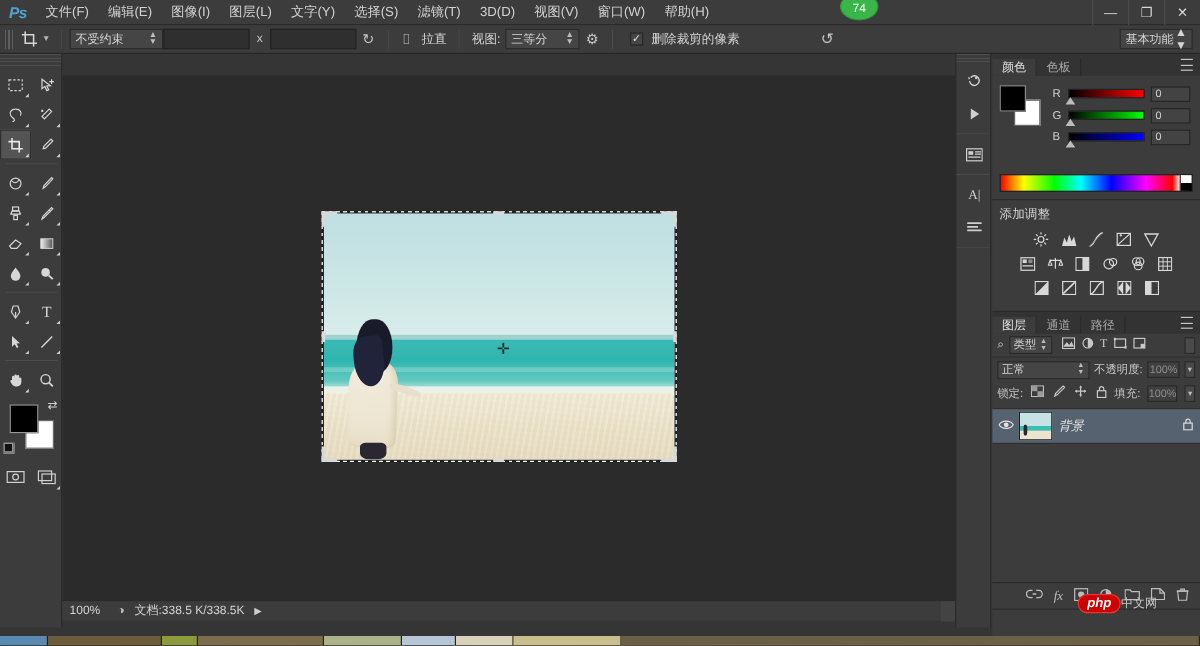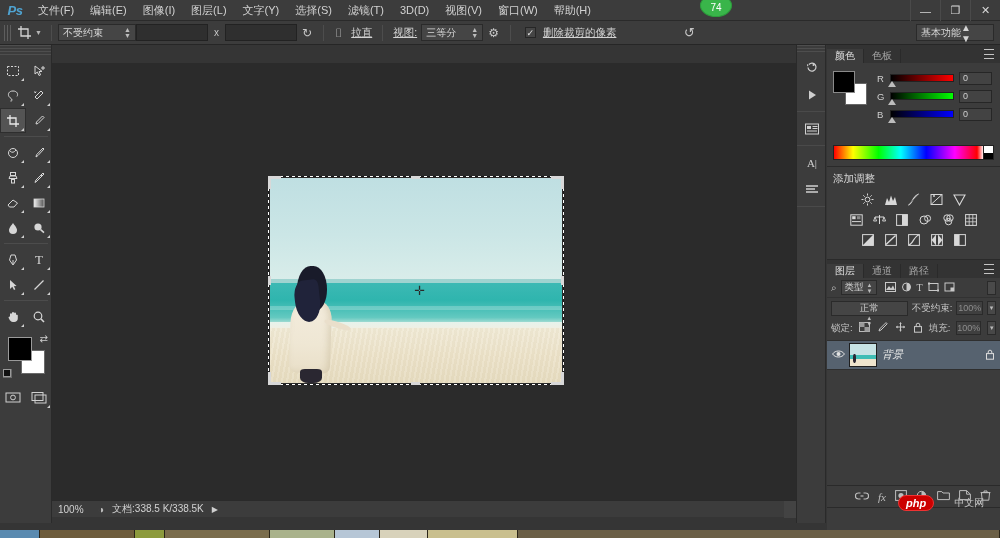--- a/index.html
+++ b/index.html
@@ -58,30 +58,30 @@
     color: #d5d5d5; font-size: 10px; display: flex; align-items: center;
     padding: 0 4px; min-width: 78px; justify-content: space-between;
   }
   .opt-select .spin { font-size: 7px; color: #bdbdbd; line-height: 6px; text-align: center; }
   .opt-field {
     height: 17px; width: 72px; background: #2f2f2f; border: 1px solid #222;
     color: #d5d5d5; font-size: 10px; padding: 0 3px; line-height: 15px;
   }
   .opt-x { color: #c7c7c7; font-size: 10px; margin: 0 6px; }
   .opt-icon { color: #c7c7c7; font-size: 12px; margin: 0 5px; }
-  .opt-label { color: #d2d2d2; font-size: 10.5px; margin: 0 4px; white-space: nowrap; text-decoration: underline; }
+  .opt-label { color: #d2d2d2; font-size: 10.5px; margin: 0 4px; white-space: nowrap; }
   .opt-check { display: flex; align-items: center; gap: 3px; margin-left: 8px; }
   .opt-checkbox {
     width: 11px; height: 11px; background: #454545; border: 1px solid #262626;
     color: #e4e4e4; font-size: 9px; display: flex; align-items: center; justify-content: center;
   }
   .ws-select {
-    position: absolute; right: 6px; height: 17px; width: 78px;
+    position: absolute; right: 6px; height: 17px; width: 61px;
     background: #454545; border: 1px solid #2a2a2a; color: #d5d5d5; font-size: 10px;
-    display: flex; align-items: center; justify-content: flex-start; padding: 0 4px;
+    display: flex; align-items: center; justify-content: space-between; padding: 0 4px;
   }
 
   
   .tabbar {
     position: absolute; left: 52px; top: 45px; width: 744px; height: 18px;
     background: #2f2f2f; border-bottom: 1px solid #212121;
   }
   .doc-tab {
     position: absolute; left: 4px; top: 0; height: 18px;
     background: #474747; border: 1px solid #2a2a2a; border-bottom: none;
@@ -310,21 +310,21 @@
     font-size: 9.5px; display: flex; align-items: center; gap: 3px; padding: 0 3px;
   }
   .lp-f-icons { display: flex; gap: 5px; margin-left: 4px; color: #c8c8c8; font-size: 10px; }
   .lp-f-toggle { margin-left: auto; width: 9px; height: 14px; background: #4a4a4a; border: 1px solid #2a2a2a; }
   .lp-blend {
     display: flex; align-items: center; gap: 4px; height: 20px; padding: 0 4px;
   }
   .lp-blend-select {
     width: 86px; height: 15px; background: #454545; border: 1px solid #2a2a2a;
     color: #d2d2d2; font-size: 9.5px; display: flex; align-items: center;
-    justify-content: space-between; padding: 0 3px; flex-direction: column;
+    justify-content: space-between; padding: 0 3px;
   }
   .lp-lbl { color: #c6c6c6; font-size: 9.5px; white-space: nowrap; }
   .lp-num {
     width: 30px; height: 14px; background: #3f3f3f; border: 1px solid #2a2a2a;
     color: #8d8d8d; font-size: 9px; text-align: center; line-height: 12px;
   }
   .lp-numspin { width: 10px; height: 14px; background: #484848; border: 1px solid #2a2a2a;
     color: #bbb; font-size: 7px; display:flex; align-items:center; justify-content:center; }
   .lp-lock {
     display: flex; align-items: center; gap: 6px; height: 20px; padding: 0 4px;
@@ -349,21 +349,21 @@
   .lp-bottom {
     position: absolute; left: 0; bottom: 0; width: 173px; height: 22px;
     background: #3c3c3c; border-top: 1px solid #2a2a2a;
     display: flex; align-items: center; justify-content: flex-end; gap: 9px; padding-right: 9px;
   }
   .lpb-icon { color: #bdbdbd; font-size: 11px; }
 
   
   .watermark {
     position: absolute; left: 898px; top: 492px; width: 92px; height: 22px;
-    display: flex; align-items: center; gap: 20px; z-index: 60;
+    display: flex; align-items: center; gap: 0; z-index: 60;
   }
   .wm-php {
     background: #c00; color: #fff; font-size: 11px; font-weight: bold; font-style: italic;
     padding: 1px 7px; border-radius: 9px; border: 1px solid #e33;
   }
   .wm-txt { color: #c8c8c8; font-size: 10px; }
 
   
   .taskbar {
     position: absolute; left: 0; top: 530px; width: 1000px; height: 8px;
@@ -879,21 +879,21 @@
           </span>
         </span>
         <span class="lp-f-toggle"></span>
       </div>
 
       <div class="lp-blend">
         <span class="lp-blend-select">
           <span>正常</span>
           <span style="font-size:6px;line-height:6px;color:#bbb">▲<br>▼</span>
         </span>
-        <span class="lp-lbl">不受约束:</span>
+        <span class="lp-lbl">不透明度:</span>
         <span class="lp-num">100%</span>
         <span class="lp-numspin">▾</span>
       </div>
 
       <div class="lp-lock">
         <span class="lp-lbl">锁定:</span>
         <span class="lp-lock-icons">
           <span>
             <svg width="11" height="10" viewBox="0 0 11 10">
                 <rect x="0.5" y="0.5" width="10" height="9" fill="none" stroke="#c8c8c8" stroke-width="0.9"></rect>

